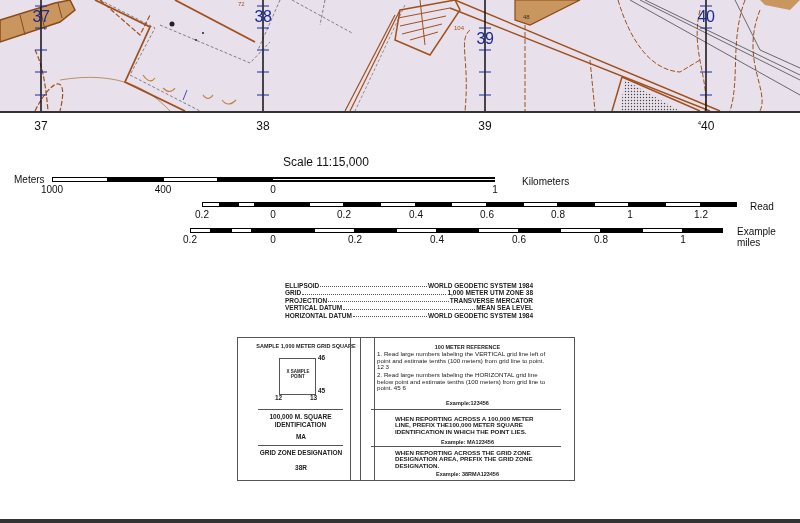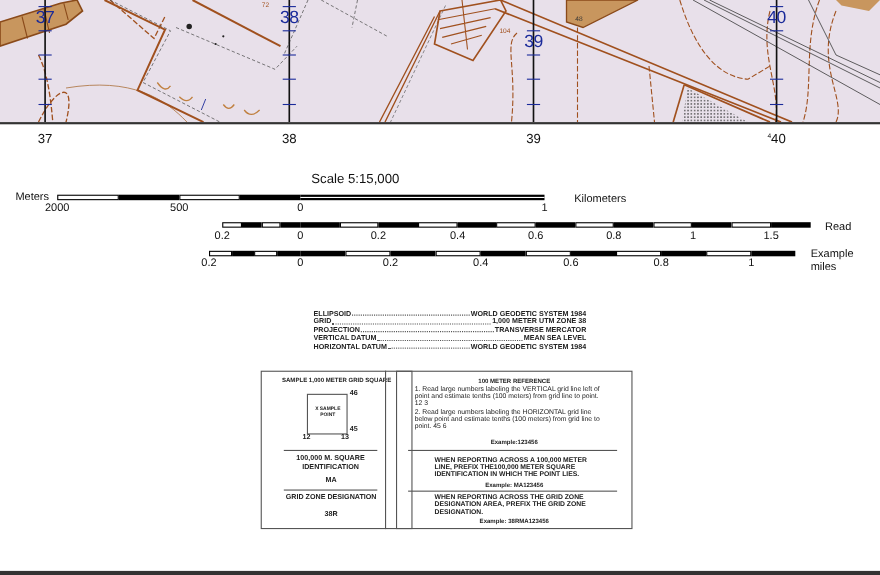--- a/index.html
+++ b/index.html
@@ -124,33 +124,33 @@
   <span class="grid-label-map" style="left:485px;top:30px;">39</span>
   <span class="grid-label-map" style="left:706px;top:8px;">40</span>
 </div>
 <div class="map-bottom-border"></div>
 
 <span class="grid-label-bottom" style="left:41px;">37</span>
 <span class="grid-label-bottom" style="left:263px;">38</span>
 <span class="grid-label-bottom" style="left:485px;">39</span>
 <span class="grid-label-bottom" style="left:706px;"><sup style="font-size:6px;">4</sup><span>40</span></span>
 
-<div class="scale-title">Scale 5:15,000</div>
+<div class="scale-title">Scale 11:15,000</div>
 
 <span class="unit-label" style="left:14px;top:174px;">Meters</span>
 <div class="bar" style="left:52px;top:177px;width:443px;">
   <div class="seg w" style="left:0;width:56px;"></div>
   <div class="seg b" style="left:56px;width:55px;"></div>
   <div class="seg w" style="left:111px;width:55px;"></div>
   <div class="seg b" style="left:166px;width:55px;"></div>
   <div class="seg b" style="left:221px;width:222px;"></div>
   <div class="seg w" style="left:221px;top:2px;height:1px;width:222px;border:none;background:#fff;"></div>
 </div>
-<span class="tick-label" style="left:52px;top:184px;">2000</span>
-<span class="tick-label" style="left:163px;top:184px;">500</span>
+<span class="tick-label" style="left:52px;top:184px;">1000</span>
+<span class="tick-label" style="left:163px;top:184px;">400</span>
 <span class="tick-label" style="left:273px;top:184px;">0</span>
 <span class="tick-label" style="left:495px;top:184px;">1</span>
 <span class="unit-label" style="left:482px;top:176px;margin-left:40px;">Kilometers</span>
 
 <div class="bar" style="left:202px;top:202px;width:535px;">
   <div class="seg w" style="left:0;width:18px;"></div>
   <div class="seg b" style="left:18px;width:18px;"></div>
   <div class="seg w" style="left:36px;width:17px;"></div>
   <div class="seg b" style="left:53px;width:18px;"></div>
   <div class="seg b" style="left:71px;width:36px;"></div>
@@ -167,21 +167,21 @@
   <div class="seg w" style="left:463px;width:36px;"></div>
   <div class="seg b" style="left:499px;width:36px;"></div>
 </div>
 <span class="tick-label" style="left:202px;top:209px;">0.2</span>
 <span class="tick-label" style="left:273px;top:209px;">0</span>
 <span class="tick-label" style="left:344px;top:209px;">0.2</span>
 <span class="tick-label" style="left:416px;top:209px;">0.4</span>
 <span class="tick-label" style="left:487px;top:209px;">0.6</span>
 <span class="tick-label" style="left:558px;top:209px;">0.8</span>
 <span class="tick-label" style="left:630px;top:209px;">1</span>
-<span class="tick-label" style="left:701px;top:209px;">1.5</span>
+<span class="tick-label" style="left:701px;top:209px;">1.2</span>
 <span class="unit-label" style="left:750px;top:201px;">Read</span>
 
 <div class="bar" style="left:190px;top:228px;width:533px;">
   <div class="seg w" style="left:0;width:21px;"></div>
   <div class="seg b" style="left:21px;width:20px;"></div>
   <div class="seg w" style="left:41px;width:21px;"></div>
   <div class="seg b" style="left:62px;width:21px;"></div>
   <div class="seg b" style="left:83px;width:41px;"></div>
   <div class="seg w" style="left:124px;width:41px;"></div>
   <div class="seg b" style="left:165px;width:41px;"></div>

